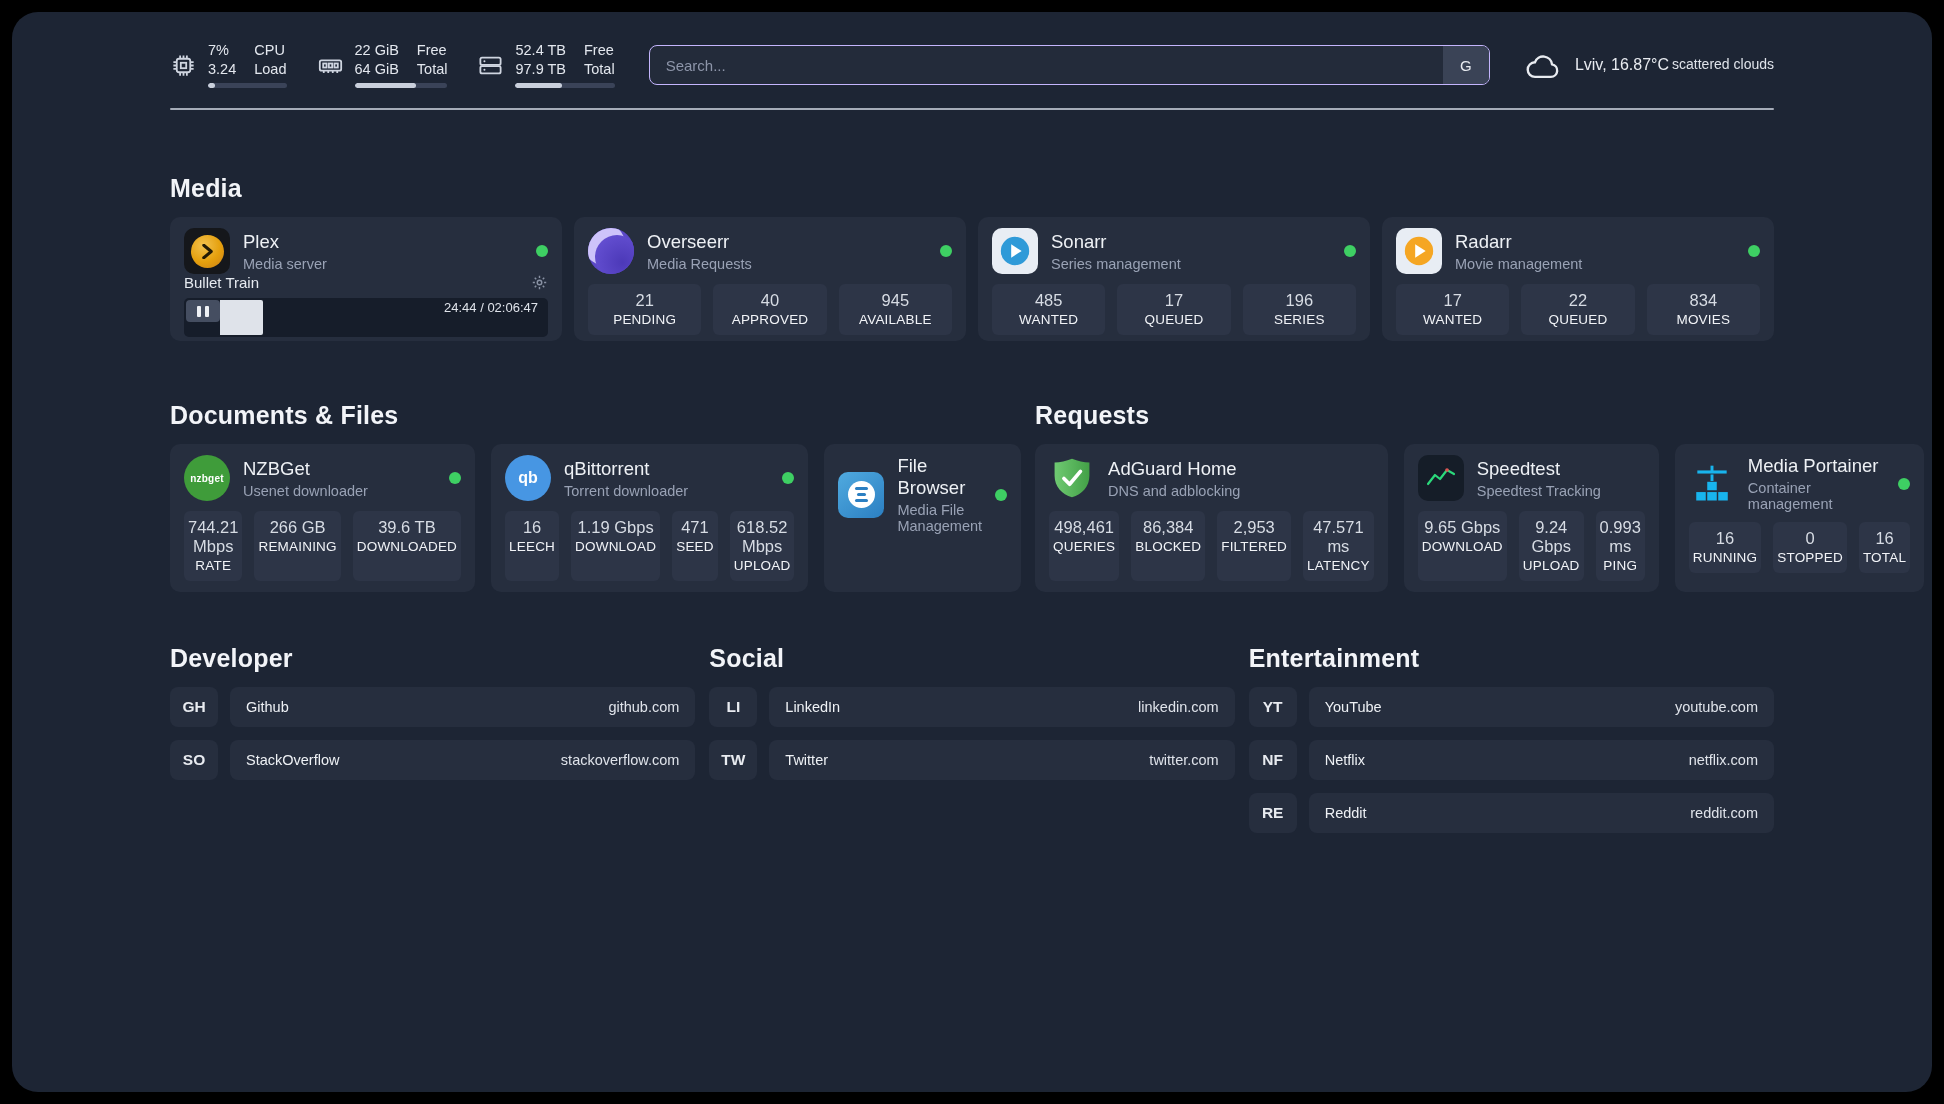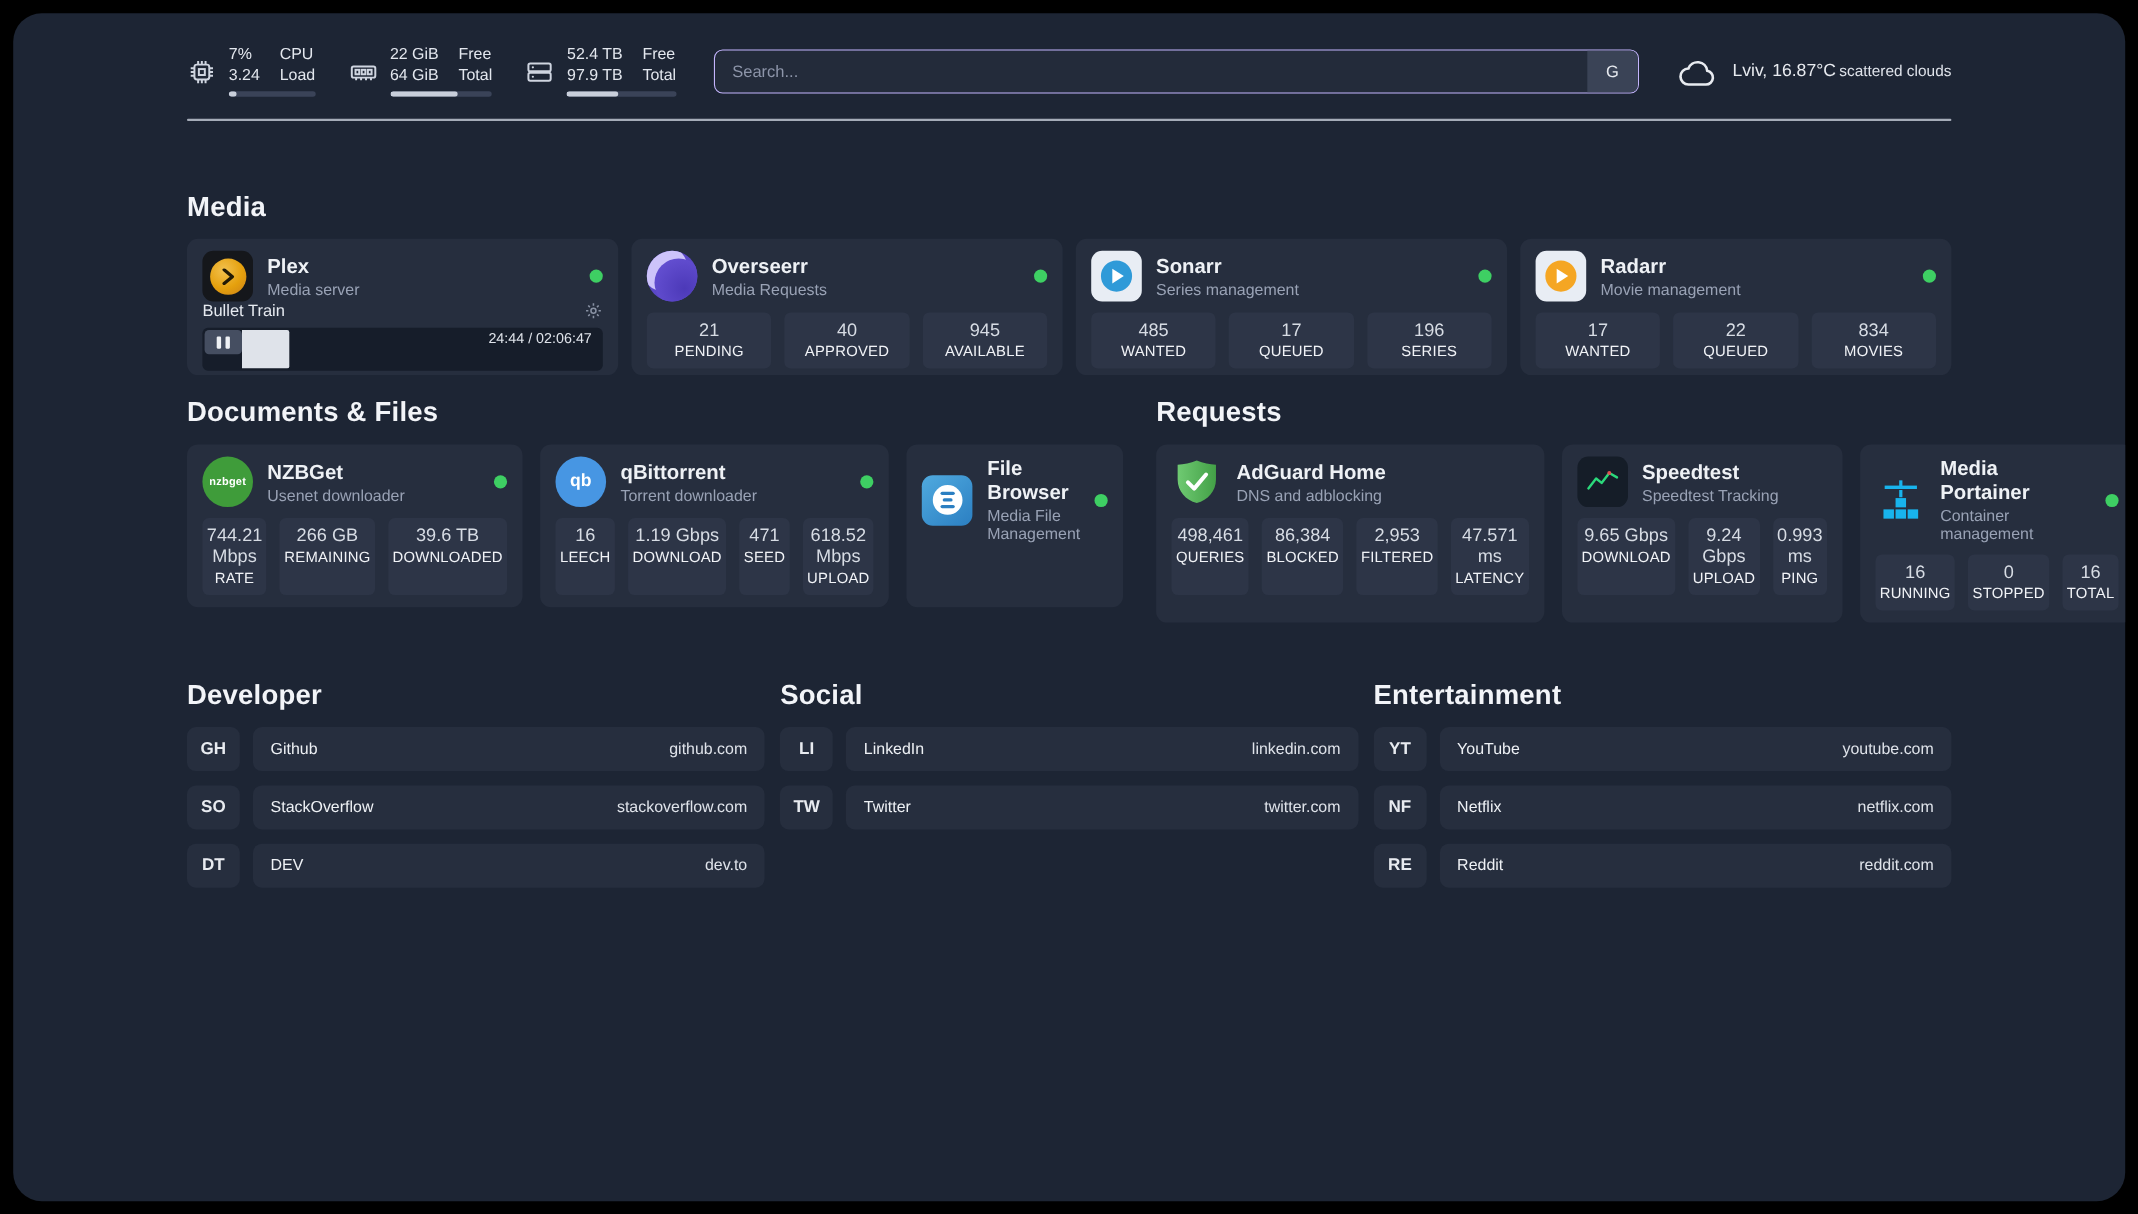--- a/index.html
+++ b/index.html
@@ -28,42 +28,42 @@
   .divider{height:2px;background:#c8ced9;opacity:.8;margin-top:16px;border-radius:1px}
 
   
   .section-title{font-size:25px;font-weight:600;letter-spacing:.2px;margin-bottom:14px;color:#f2f4f8}
   .media-section{margin-top:64px}
   .media-grid{display:grid;grid-template-columns:repeat(4,1fr);gap:12px}
   .card{background:var(--card-bg,#262e3e);border-radius:10px;padding:11px 14px}
   .media-grid .card{height:124px;display:flex;flex-direction:column;justify-content:space-between}
   .app-header{display:flex;align-items:center;gap:13px}
   .app-names{display:flex;flex-direction:column}
-  .app-name{font-size:18.5px;font-weight:700;color:#eef1f5}
+  .app-name{font-size:18.5px;font-weight:400;color:#eef1f5}
   .app-sub{font-size:14.5px;color:var(--text-secondary,#99a2b5);margin-top:3px}
   .dot{width:12px;height:12px;border-radius:50%;background:var(--status-online,#3ecf63);margin-left:auto;flex:0 0 auto}
   .stats{display:flex;gap:12px;margin-top:10px}
   .stat{flex:1;background:var(--tile-bg,#2d3547);border-radius:6px;padding:7px 4px 8px;text-align:center}
   .stat-value{font-size:16.5px;color:#d7dce4}
   .stat-label{font-size:13.5px;font-weight:400;color:#f1f3f7;margin-top:2px;letter-spacing:.2px}
 
   
   .player{display:flex;flex-direction:column;gap:7px}
   .player-top{display:flex;align-items:center;justify-content:space-between}
   .track{font-size:15px;color:#e6eaf0}
   .gear{display:flex;opacity:.85;cursor:pointer}
   .player-strip{display:flex;align-items:flex-start;background:#161d2a;border-radius:5px;height:39px;padding:2px}
   .pause{width:34px;height:22px;background:#454e61;border-radius:4px;border:none;display:flex;gap:4px;align-items:center;justify-content:center;flex:0 0 auto;cursor:pointer}
   .pause i{width:4px;height:11px;background:#eef1f5;border-radius:1px;display:block}
   .seek{flex:1;height:100%;position:relative;overflow:hidden;cursor:pointer}
   .seek .fill{height:100%;background:#dfe3ea;border-radius:0 2px 2px 0}
   .time{font-size:13px;color:#dfe3ea;padding:0 8px;flex:0 0 auto;white-space:nowrap}
 
   
-  .two-col{display:grid;grid-template-columns:1fr 1fr;gap:30px;margin-top:20px}
+  .two-col{display:grid;grid-template-columns:1fr 1fr;gap:14px;margin-top:60px}
   .col-cards{display:flex;flex-direction:row;gap:16px}
 
   
   .bookmarks{display:grid;grid-template-columns:repeat(3,1fr);gap:14px;margin-top:52px;align-items:start}
   .bm-row{display:flex;gap:12px;margin-bottom:13px}
   .bm-abbr{width:48px;height:40px;background:var(--card-bg,#262e3e);border-radius:8px;display:flex;align-items:center;justify-content:center;font-size:15.5px;font-weight:700;color:#e8ebf0;cursor:pointer}
   .bm-link{flex:1;height:40px;background:var(--card-bg,#262e3e);border-radius:8px;display:flex;align-items:center;justify-content:space-between;padding:0 16px;font-size:14.5px;text-decoration:none;cursor:pointer}
   .bm-name{color:#eef1f5}
   .bm-url{color:#dfe3ea}
 
@@ -524,27 +524,20 @@
             <span class="bm-url">github.com</span>
           </a>
         </div>
         <div class="bm-row">
           <div class="bm-abbr">SO</div>
           <a class="bm-link">
             <span class="bm-name">StackOverflow</span>
             <span class="bm-url">stackoverflow.com</span>
           </a>
         </div>
-        <div class="bm-row">
-          <div class="bm-abbr">DT</div>
-          <a class="bm-link">
-            <span class="bm-name">DEV</span>
-            <span class="bm-url">dev.to</span>
-          </a>
-        </div>
       </section>
 
       <section>
         <h2 class="section-title">Social</h2>
         <div class="bm-row">
           <div class="bm-abbr">LI</div>
           <a class="bm-link">
             <span class="bm-name">LinkedIn</span>
             <span class="bm-url">linkedin.com</span>
           </a>

